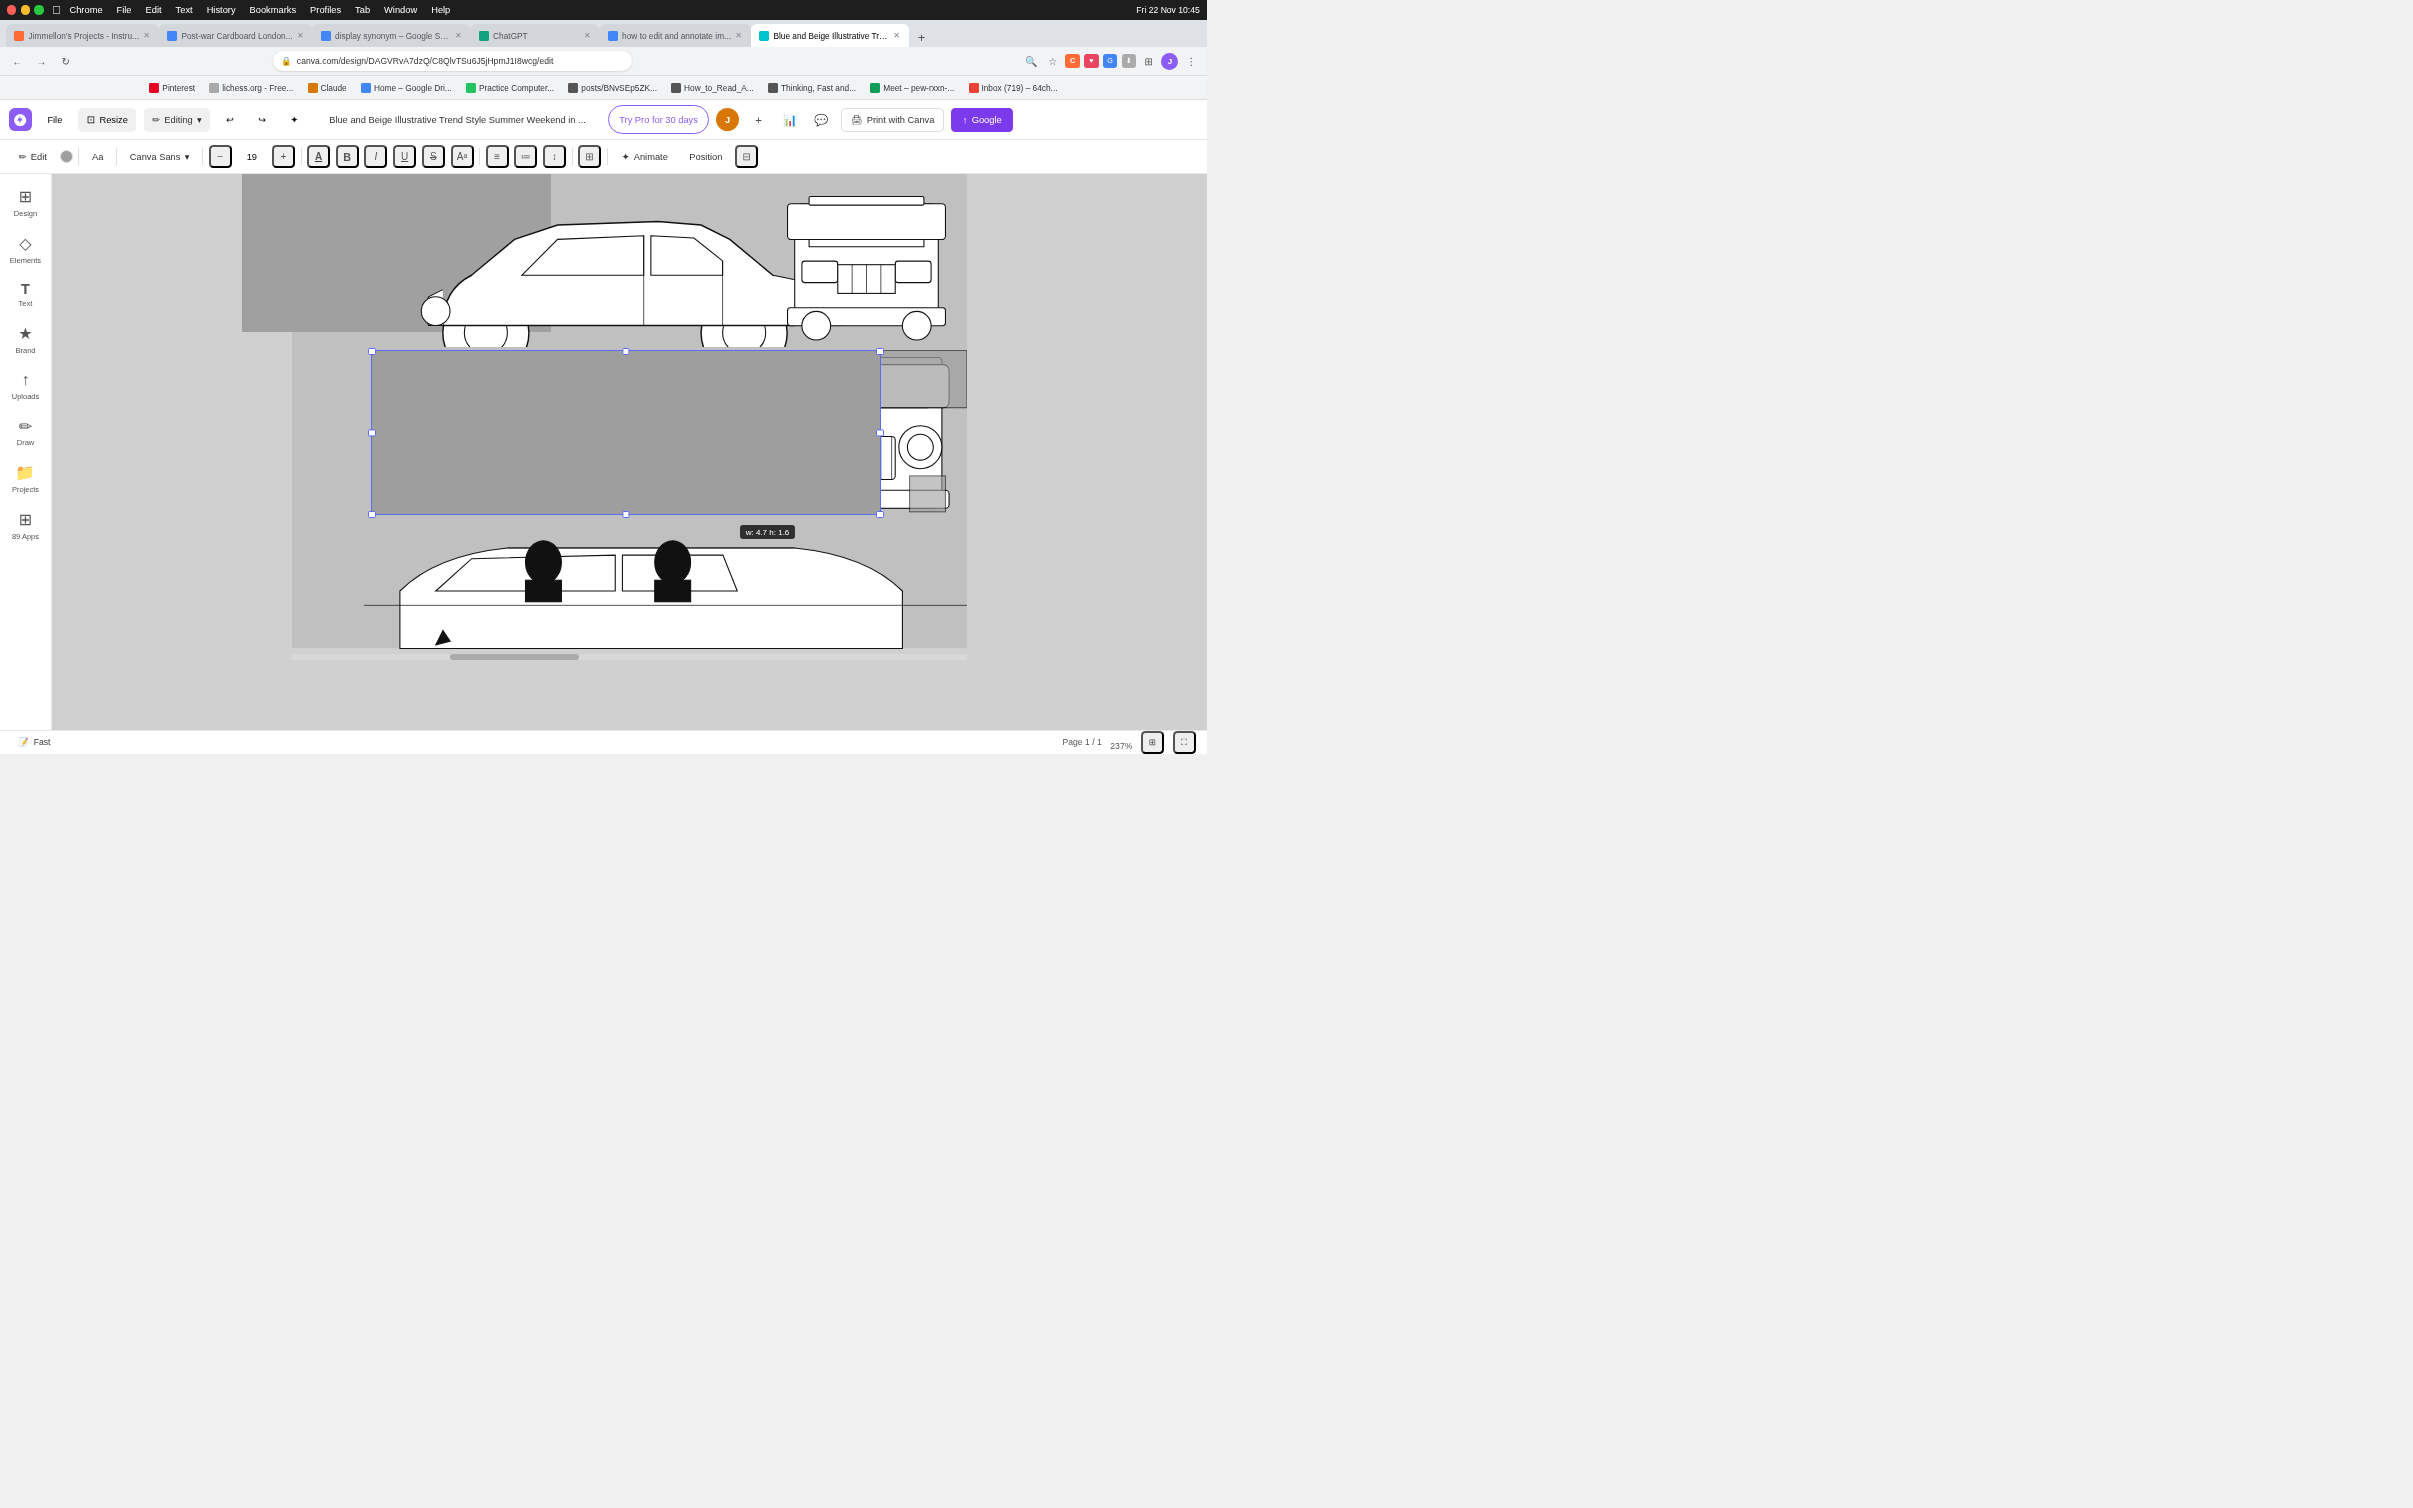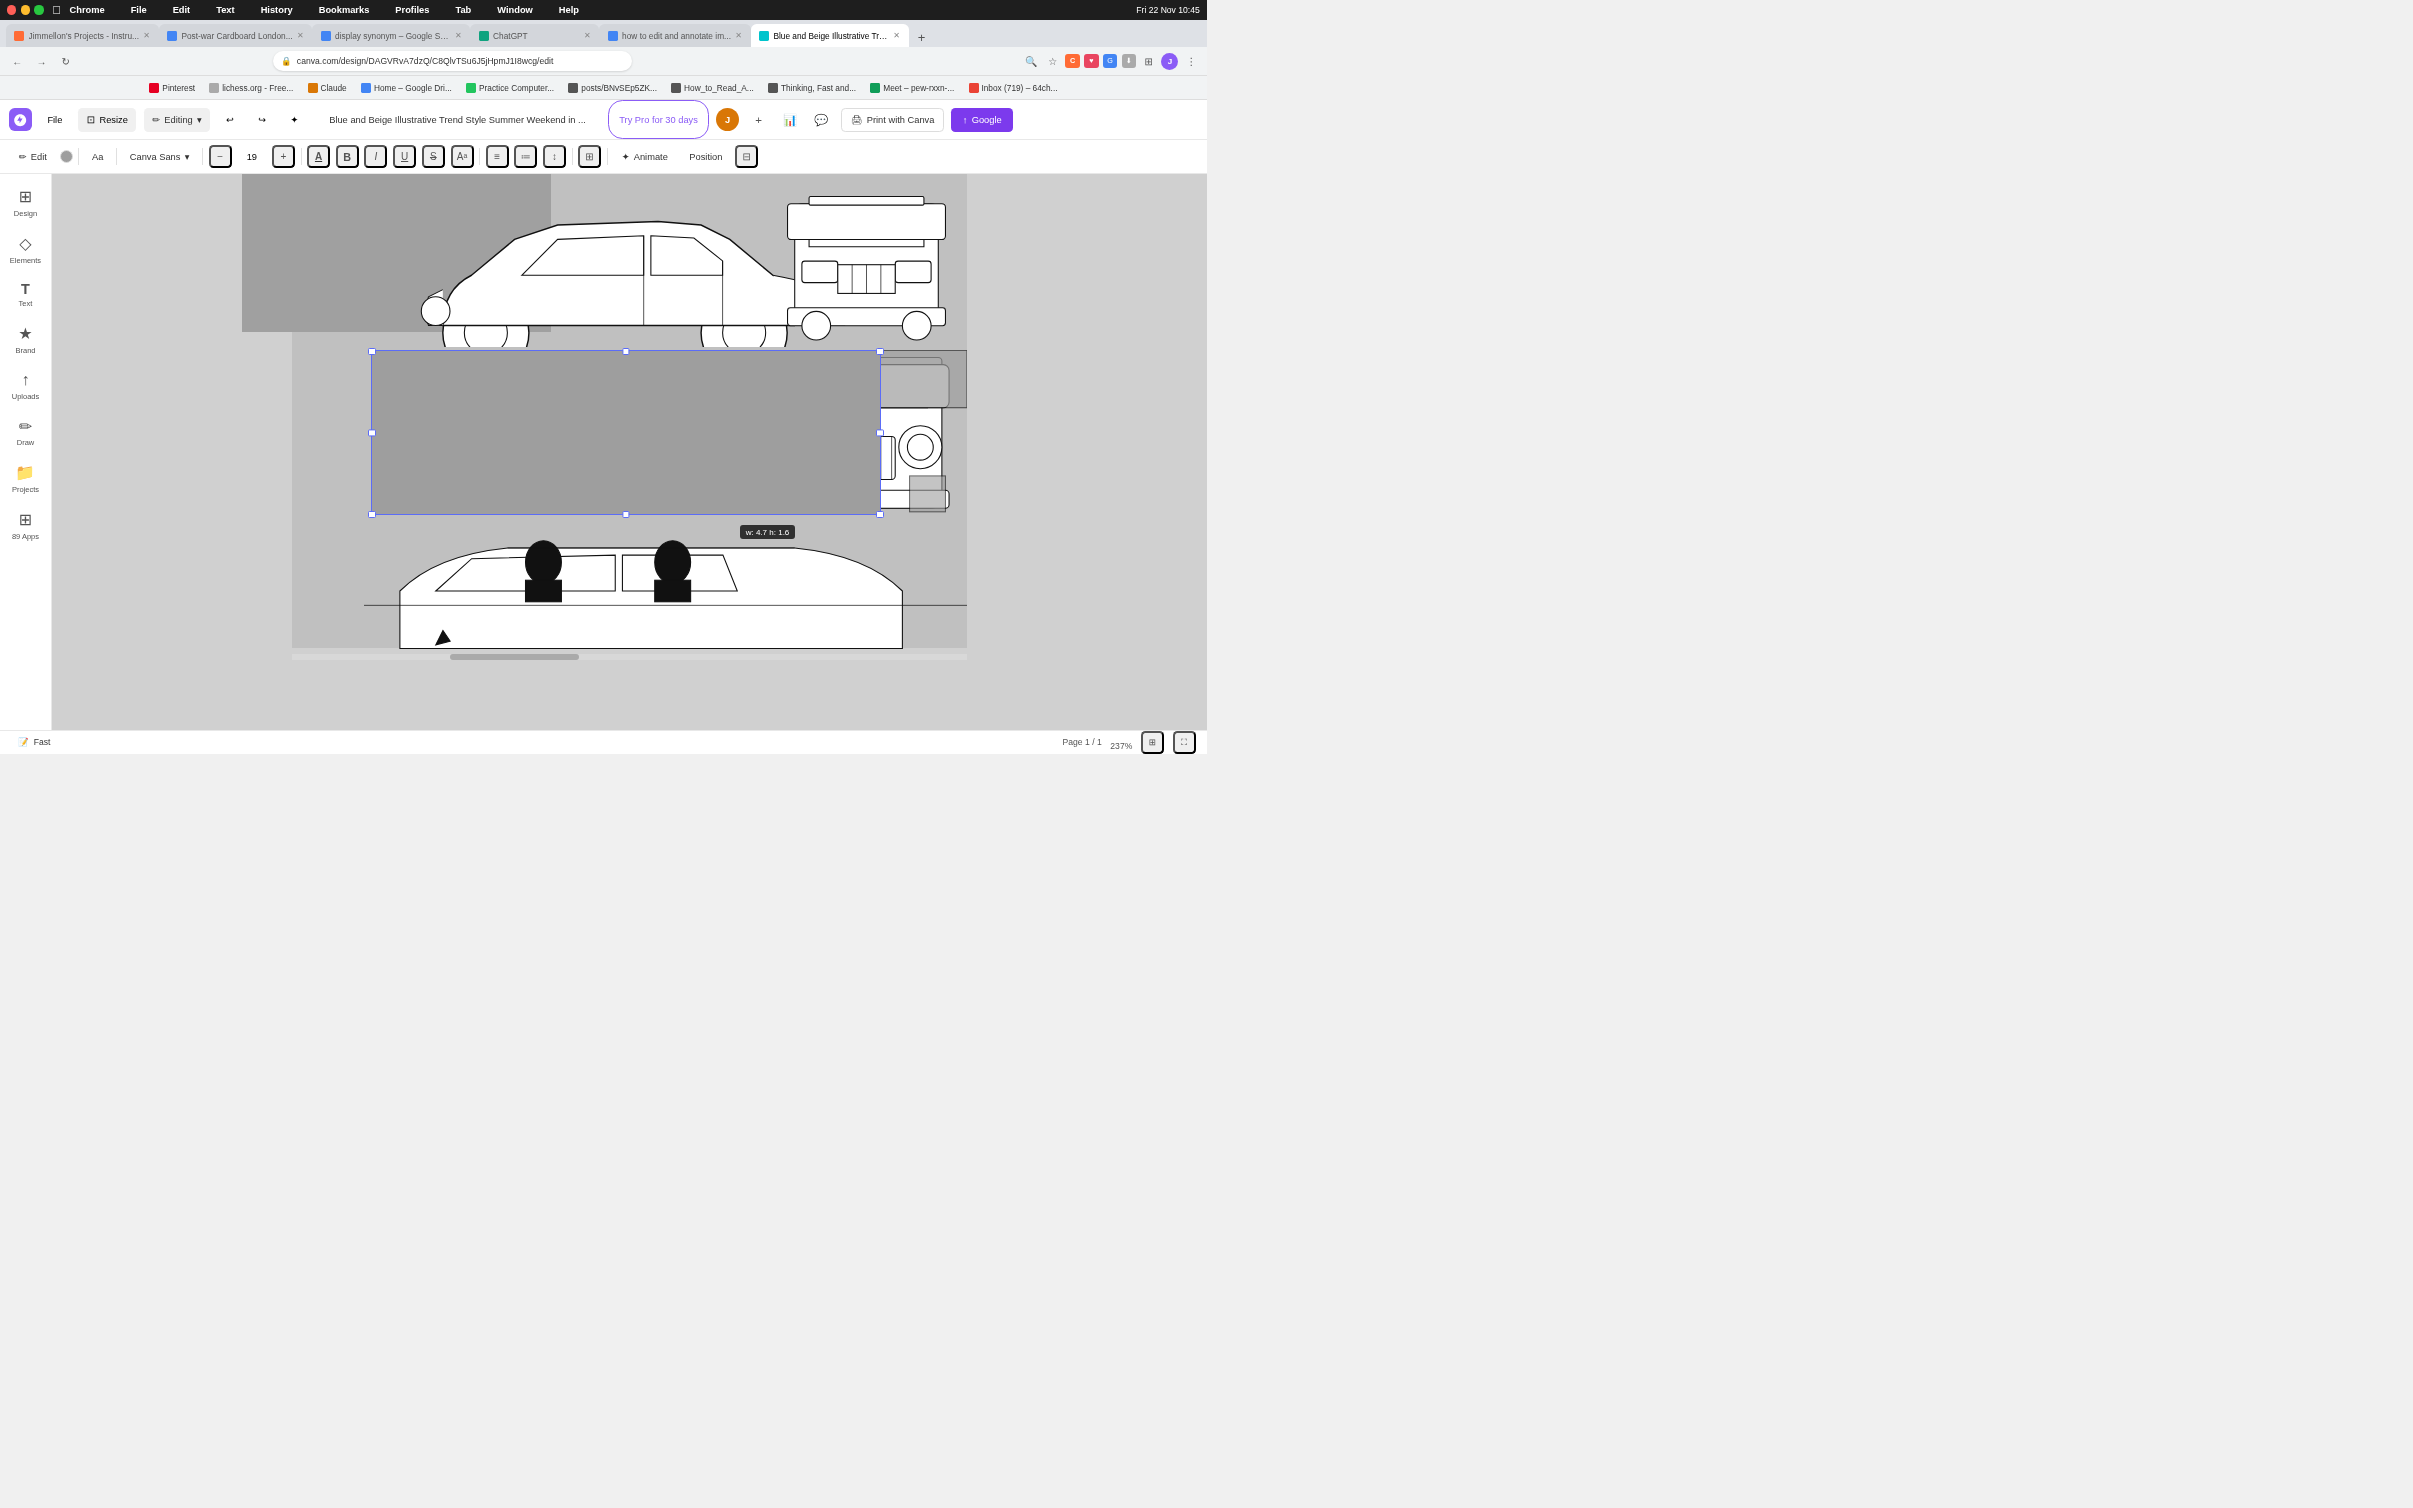--- a/index.html
+++ b/index.html
@@ -8,21 +8,21 @@
     
     .mac-bar { height: 20px; background: #1e1e1e; display: flex; align-items: center; padding: 0 7.2px; justify-content: space-between; }
     .mac-bar-left { display: flex; align-items: center; gap: 8.6px; color: white; font-size: 9.3px; }
     .mac-bar-right { display: flex; align-items: center; gap: 7.2px; color: white; font-size: 8.6px; }
     .mac-dots { display: flex; gap: 4.3px; }
     .mac-dot { width: 9.3px; height: 9.3px; border-radius: 50%; }
     .dot-red { background: #ff5f57; }
     .dot-yellow { background: #ffbd2e; }
     .dot-green { background: #28c840; }
     .apple-icon { font-size: 11.5px; color: white; }
-    .mac-menu { display: flex; gap: 26px; font-size: 9.3px; color: white; font-weight: bold; }
+    .mac-menu { display: flex; gap: 14px; font-size: 9.3px; color: white; }
     
     
     .tabs-bar { height: 27px; background: #dee1e6; display: flex; align-items: flex-end; padding: 0 5.7px; }
     .tab { height: 23px; background: white; border-radius: 5.7px 5.7px 0 0; display: flex; align-items: center; padding: 0 8.6px; font-size: 8.6px; gap: 4.3px; min-width: 129px; max-width: 158px; position: relative; }
     .tab-inactive { background: #d3d6db; color: #555; }
     .tab-favicon { width: 10px; height: 10px; border-radius: 1.4px; background: #aaa; flex-shrink: 0; }
     .tab-close { margin-left: auto; color: #888; font-size: 8px; cursor: pointer; }
     .tab-text { overflow: hidden; white-space: nowrap; text-overflow: ellipsis; font-size: 8.3px; }
     .tab-add { width: 20px; height: 20px; display: flex; align-items: center; justify-content: center; color: #555; font-size: 13px; cursor: pointer; margin-left: 2.9px; }
     
@@ -39,21 +39,21 @@
     .bookmark-favicon { width: 10px; height: 10px; border-radius: 1.4px; background: #aaa; flex-shrink: 0; }
     
     
     .canva-header { height: 40px; background: white; display: flex; align-items: center; padding: 0 8.6px; gap: 7.2px; border-bottom: 0.7px solid #e8e8e8; }
     .canva-logo-btn { width: 23px; height: 23px; background: #8b5cf6; border-radius: 5.7px; display: flex; align-items: center; justify-content: center; color: white; font-size: 10px; font-weight: bold; }
     .header-btn { height: 24.4px; padding: 0 8.6px; border-radius: 4.3px; display: flex; align-items: center; gap: 4.3px; font-size: 9.3px; cursor: pointer; border: none; background: transparent; }
     .header-btn-file { background: transparent; }
     .header-btn-resize { background: #f0f0f0; }
     .header-btn-editing { background: #f0f0f0; color: #333; }
     .doc-title { flex: 1; text-align: center; font-size: 9.3px; color: #333; overflow: hidden; white-space: nowrap; text-overflow: ellipsis; max-width: 287px; }
-    .try-pro-btn { height: 39px; padding: 0 10px; background: white; border: 1.1px solid #8b5cf6; color: #8b5cf6; border-radius: 14.4px; font-size: 9.3px; font-weight: 500; cursor: pointer; white-space: nowrap; }
+    .try-pro-btn { height: 29px; padding: 0 10px; background: white; border: 1.1px solid #8b5cf6; color: #8b5cf6; border-radius: 14.4px; font-size: 9.3px; font-weight: 500; cursor: pointer; white-space: nowrap; }
     .user-avatar { width: 23px; height: 23px; border-radius: 50%; background: #d97706; display: flex; align-items: center; justify-content: center; color: white; font-size: 9.3px; font-weight: bold; }
     .header-icon-btn { width: 24.4px; height: 24.4px; border-radius: 4.3px; display: flex; align-items: center; justify-content: center; color: #555; font-size: 11.5px; cursor: pointer; }
     .print-btn { height: 24.4px; padding: 0 8.6px; background: white; border: 1.1px solid #ddd; color: #333; border-radius: 4.3px; font-size: 9.3px; cursor: pointer; display: flex; align-items: center; gap: 4.3px; }
     .share-btn { height: 24.4px; padding: 0 11.5px; background: #7c3aed; color: white; border-radius: 4.3px; font-size: 9.3px; font-weight: 500; cursor: pointer; display: flex; align-items: center; gap: 4.3px; border: none; }
     
     
     .toolbar { height: 34px; background: white; display: flex; align-items: center; padding: 0 11.5px; gap: 5.7px; border-bottom: 0.7px solid #e8e8e8; }
     .tool-btn { height: 23px; padding: 0 7.2px; border-radius: 4.3px; display: flex; align-items: center; gap: 4.3px; font-size: 9.3px; cursor: pointer; border: none; background: transparent; color: #333; }
     .tool-color-circle { width: 13px; height: 13px; border-radius: 50%; background: #333; border: 1.4px solid #ddd; }
     .tool-font { font-size: 9.3px; min-width: 72px; }

